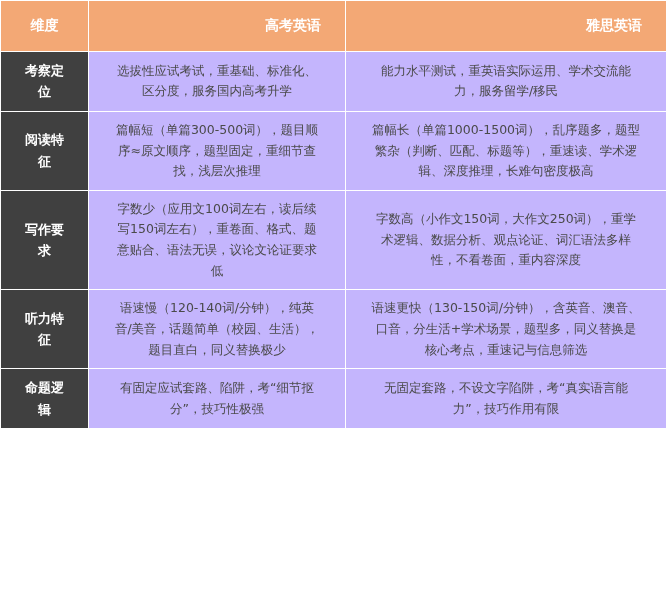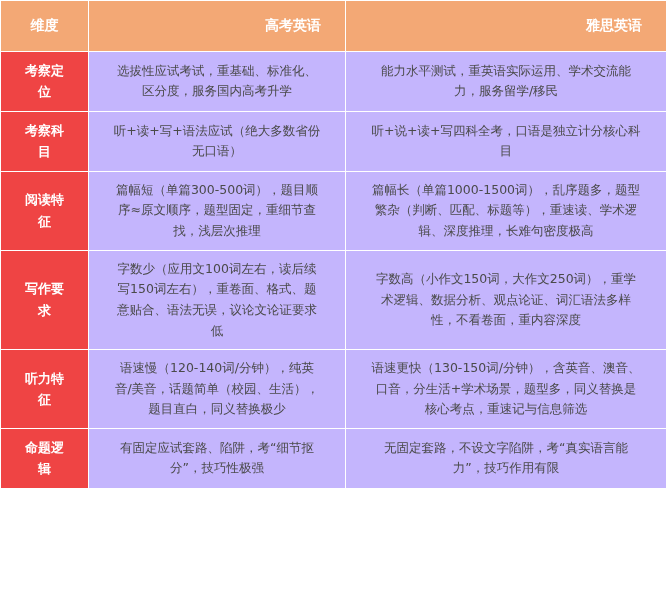--- a/index.html
+++ b/index.html
@@ -36,21 +36,21 @@
     text-align: center;
     height: 34px;
     padding: 4px 6px;
   }
   thead th.hcol1, thead th.hcol2 {
     text-align: right;
     padding-left: 26px;
   }
   
   td.rowlabel {
-    background: #ef4444;
+    background: #404040;
     color: #ffffff;
     font-size: 13px;
     font-weight: bold;
     text-align: center;
     padding: 6px 4px;
     margin-left: 24px;
   }
   
   td.content {
     background: #c4b5fd;
@@ -75,25 +75,20 @@
       <th class="hcol2">雅思英语</th>
     </tr>
   </thead>
   <tbody>
     <tr>
       <td class="rowlabel">考察定位</td>
       <td class="content">选拔性应试考试，重基础、标准化、区分度，服务国内高考升学</td>
       <td class="content">能力水平测试，重英语实际运用、学术交流能力，服务留学/移民</td>
     </tr>
     <tr>
-      <td class="rowlabel">考察科目</td>
-      <td class="content">听+读+写+语法应试（绝大多数省份无口语）</td>
-      <td class="content">听+说+读+写四科全考，口语是独立计分核心科目</td>
-    </tr>
-    <tr>
       <td class="rowlabel">阅读特征</td>
       <td class="content">篇幅短（单篇300-500词），题目顺序≈原文顺序，题型固定，重细节查找，浅层次推理</td>
       <td class="content">篇幅长（单篇1000-1500词），乱序题多，题型繁杂（判断、匹配、标题等），重速读、学术逻辑、深度推理，长难句密度极高</td>
     </tr>
     <tr>
       <td class="rowlabel">写作要求</td>
       <td class="content">字数少（应用文100词左右，读后续写150词左右），重卷面、格式、题意贴合、语法无误，议论文论证要求低</td>
       <td class="content">字数高（小作文150词，大作文250词），重学术逻辑、数据分析、观点论证、词汇语法多样性，不看卷面，重内容深度</td>
     </tr>
     <tr>

